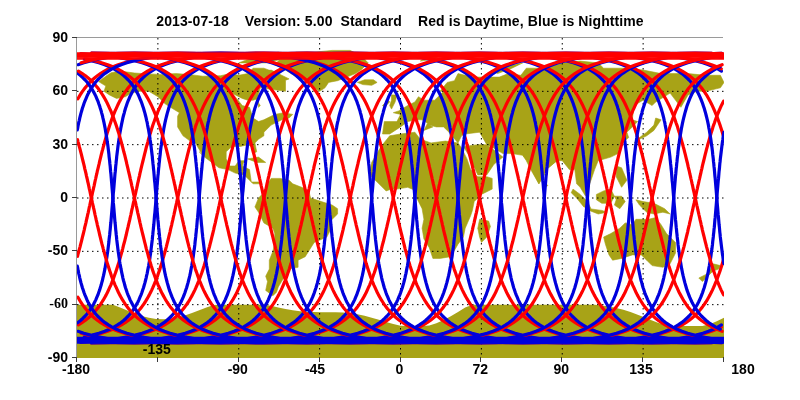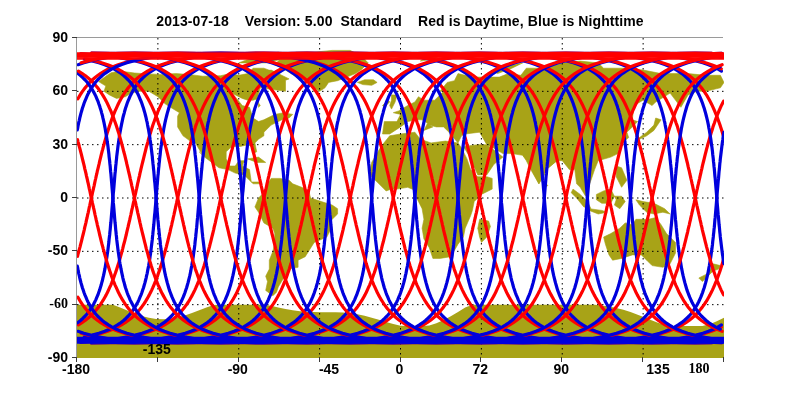--- a/index.html
+++ b/index.html
@@ -181,27 +181,27 @@
       <div class="ylab" style="left: 24px; top: 83.3333px;">60</div>
       <div class="tick" style="left: 72px; top: 90.3333px; width: 5px; height: 1px;"></div>
       <div class="ylab" style="left: 24px; top: 30px;">90</div>
       <div class="tick" style="left: 72px; top: 37px; width: 5px; height: 1px;"></div>
       <div class="xlab" style="left: 41px; top: 362px;">-180</div>
       <div class="tick" style="left: 76px; top: 357px; width: 1px; height: 5px;"></div>
       <div class="xlab" style="left: 121.875px; top: 342px;">-135</div>
       <div class="tick" style="left: 156.875px; top: 357px; width: 1px; height: 5px;"></div>
       <div class="xlab" style="left: 202.75px; top: 362px;">-90</div>
       <div class="tick" style="left: 237.75px; top: 357px; width: 1px; height: 5px;"></div>
-      <div class="xlab" style="left: 294px; top: 362px;">-45</div>
+      <div class="xlab" style="left: 280px; top: 362px;">-45</div>
       <div class="tick" style="left: 318.625px; top: 357px; width: 1px; height: 5px;"></div>
       <div class="xlab" style="left: 364.5px; top: 362px;">0</div>
       <div class="tick" style="left: 399.5px; top: 357px; width: 1px; height: 5px;"></div>
       <div class="xlab" style="left: 445.375px; top: 362px;">72</div>
       <div class="tick" style="left: 480.375px; top: 357px; width: 1px; height: 5px;"></div>
       <div class="xlab" style="left: 526.25px; top: 362px;">90</div>
       <div class="tick" style="left: 561.25px; top: 357px; width: 1px; height: 5px;"></div>
-      <div class="xlab" style="left: 623px; top: 362px;">135</div>
+      <div class="xlab" style="left: 606px; top: 362px;">135</div>
       <div class="tick" style="left: 642.125px; top: 357px; width: 1px; height: 5px;"></div>
-      <div class="xlab" style="left: 664px; top: 362px; font-family: Liberation Serif, serif;">180</div>
+      <div class="xlab" style="left: 708px; top: 362px;">180</div>
       <div class="tick" style="left: 723px; top: 357px; width: 1px; height: 5px;"></div>
     </div>
 
 </div>
 
 </body></html>

